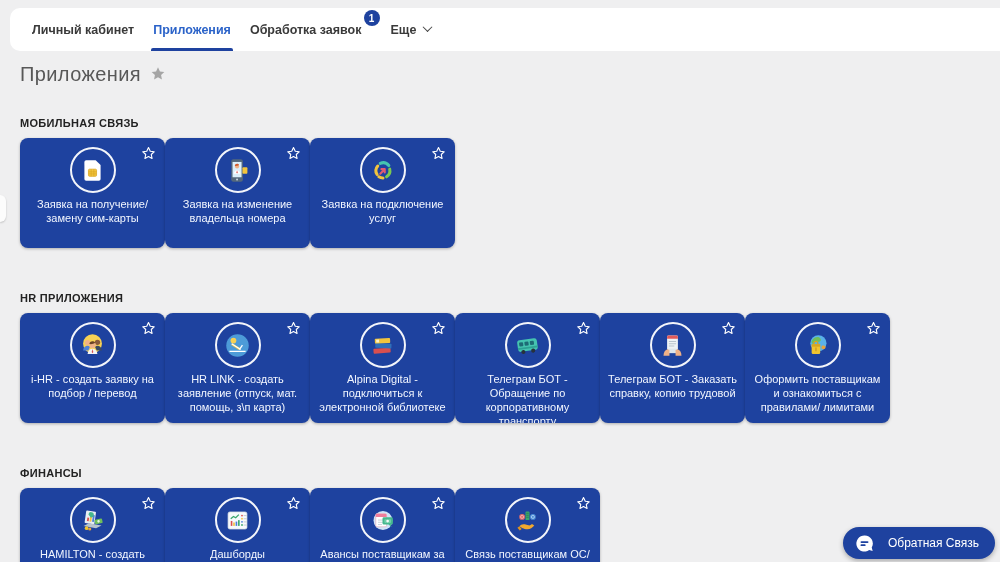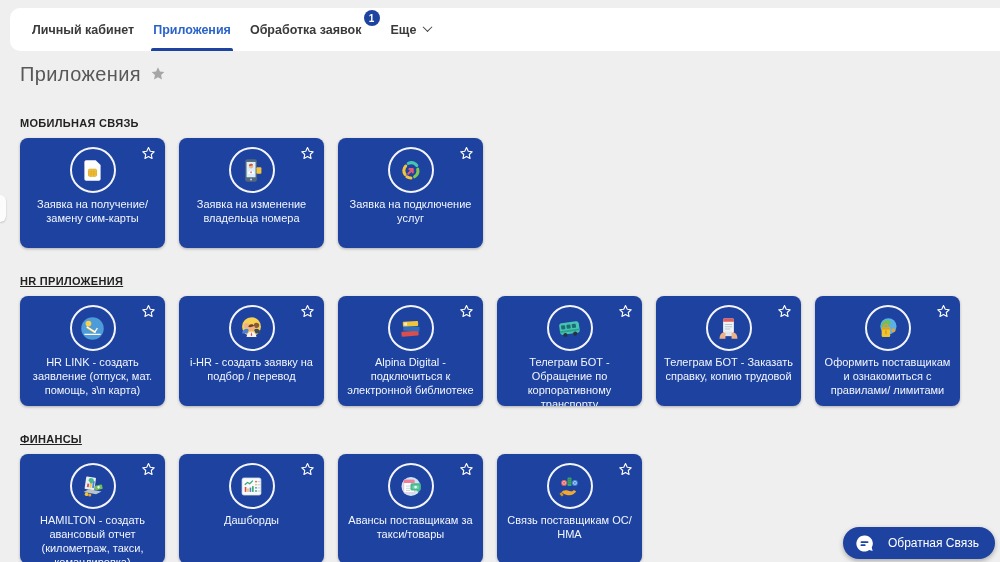--- a/index.html
+++ b/index.html
@@ -64,22 +64,22 @@
   .page-title-row { display:flex; align-items:center; gap:9px; height:24px; }
   .page-title { font-size:20px; font-weight:400; color:#585858; letter-spacing:.4px; }
   .title-star svg { display:block; }
   .section-title {
     margin-top:31px;
     font-size:11px;
     font-weight:700;
     color:#222;
     letter-spacing:.3px;
   }
-  .section + .section .section-title { margin-top:27px;text-decoration:underline; }
-  .tiles-row { display:flex; gap:14px; margin-top:9px; }
+  .section + .section .section-title { margin-top:44px; }
+  .tiles-row { display:flex; margin-top:9px; }
   
   .tile {
     position:relative;
     width:145px;
     height:110px;
     background:#1e429f;
     border-radius:8px;
     box-shadow:0 1px 3px rgba(0,0,0,.28);
     cursor:pointer;
     display:flex;
@@ -234,48 +234,48 @@
     <h2 class="section-title">HR ПРИЛОЖЕНИЯ</h2>
     <div class="tiles-row">
           <div class="tile">
     <span class="tile-star">
       <svg width="15" height="15" viewBox="0 0 24 24">
                 <path d="M12 2.5l2.8 5.9 6.3.8-4.7 4.4 1.3 6.3L12 16.8l-5.7 3.1 1.3-6.3-4.7-4.4 6.3-.8z" fill="none" stroke="#fff" stroke-width="1.8" stroke-linejoin="round"></path>
               </svg>
     </span>
     <span class="tile-icon-circle">
               <svg width="27" height="27" viewBox="0 0 30 30">
-                <circle cx="15" cy="15" r="12.5" fill="#4d9bd8"></circle>
-                <circle cx="10.5" cy="9.5" r="3.2" fill="#f7d154"></circle>
-                <path d="M9.5 12.5l9.5 6-2.5 1.6-8.5-5.6z" fill="#f2c43d"></path>
-                <path d="M8.5 13l10 6.5M17 19.5l3.5-5M6 21.5h18" stroke="#fff" stroke-width="1.5" fill="none"></path>
-              </svg>
-            </span>
-    <div class="tile-label">HR LINK - создать заявление (отпуск, мат. помощь, з\п карта)</div>
-  </div>
-          <div class="tile">
-    <span class="tile-star">
-      <svg width="15" height="15" viewBox="0 0 24 24">
-                <path d="M12 2.5l2.8 5.9 6.3.8-4.7 4.4 1.3 6.3L12 16.8l-5.7 3.1 1.3-6.3-4.7-4.4 6.3-.8z" fill="none" stroke="#fff" stroke-width="1.8" stroke-linejoin="round"></path>
-              </svg>
-    </span>
-    <span class="tile-icon-circle">
-              <svg width="27" height="27" viewBox="0 0 30 30">
                 <circle cx="15" cy="13" r="10.5" fill="#f7d154"></circle>
                 <circle cx="9.5" cy="12" r="3" fill="#f0b186"></circle>
                 <path d="M4.5 20.5c.5-3.5 2.6-5.2 5-5.2 1 0 2 .3 2.8 1l-2 4.2z" fill="#4d7fd8"></path>
                 <circle cx="20.5" cy="11.5" r="3" fill="#8a5a3b"></circle>
                 <path d="M25.5 20.5c-.5-3.5-2.6-5.2-5-5.2-1 0-2 .3-2.8 1l2 4.2z" fill="#3b4a63"></path>
                 <circle cx="15" cy="14.5" r="3.6" fill="#f0b186"></circle>
                 <path d="M15 10.2c-2 0-3.4 1.4-3.5 3.2 2.4.4 4.9-.2 6.6-1.4-.6-1.1-1.7-1.8-3.1-1.8z" fill="#6b4226"></path>
                 <path d="M9.5 24.5c.6-3.8 2.9-5.8 5.5-5.8s4.9 2 5.5 5.8z" fill="#f5f5f5"></path>
                 <path d="M15 18.8l.9 3.4-.9 1.3-.9-1.3z" fill="#d94f4f"></path>
               </svg>
             </span>
     <div class="tile-label">i-HR - создать заявку на подбор / перевод</div>
+  </div>
+          <div class="tile">
+    <span class="tile-star">
+      <svg width="15" height="15" viewBox="0 0 24 24">
+                <path d="M12 2.5l2.8 5.9 6.3.8-4.7 4.4 1.3 6.3L12 16.8l-5.7 3.1 1.3-6.3-4.7-4.4 6.3-.8z" fill="none" stroke="#fff" stroke-width="1.8" stroke-linejoin="round"></path>
+              </svg>
+    </span>
+    <span class="tile-icon-circle">
+              <svg width="27" height="27" viewBox="0 0 30 30">
+                <circle cx="15" cy="15" r="12.5" fill="#4d9bd8"></circle>
+                <circle cx="10.5" cy="9.5" r="3.2" fill="#f7d154"></circle>
+                <path d="M9.5 12.5l9.5 6-2.5 1.6-8.5-5.6z" fill="#f2c43d"></path>
+                <path d="M8.5 13l10 6.5M17 19.5l3.5-5M6 21.5h18" stroke="#fff" stroke-width="1.5" fill="none"></path>
+              </svg>
+            </span>
+    <div class="tile-label">HR LINK - создать заявление (отпуск, мат. помощь, з\п карта)</div>
   </div>
           <div class="tile">
     <span class="tile-star">
       <svg width="15" height="15" viewBox="0 0 24 24">
                 <path d="M12 2.5l2.8 5.9 6.3.8-4.7 4.4 1.3 6.3L12 16.8l-5.7 3.1 1.3-6.3-4.7-4.4 6.3-.8z" fill="none" stroke="#fff" stroke-width="1.8" stroke-linejoin="round"></path>
               </svg>
     </span>
     <span class="tile-icon-circle">
               <svg width="27" height="27" viewBox="0 0 30 30">
                 <rect x="5" y="18" width="19" height="5.5" rx="1" transform="rotate(-4 14 21)" fill="#d94f4f"></rect>

